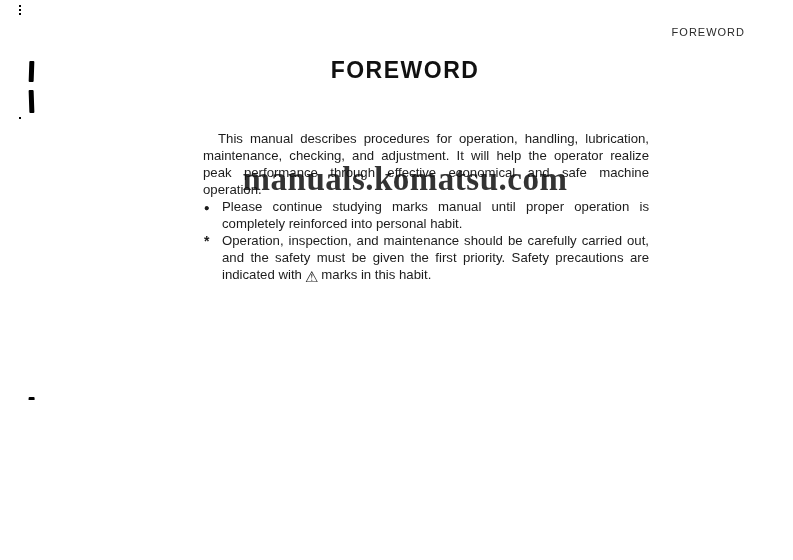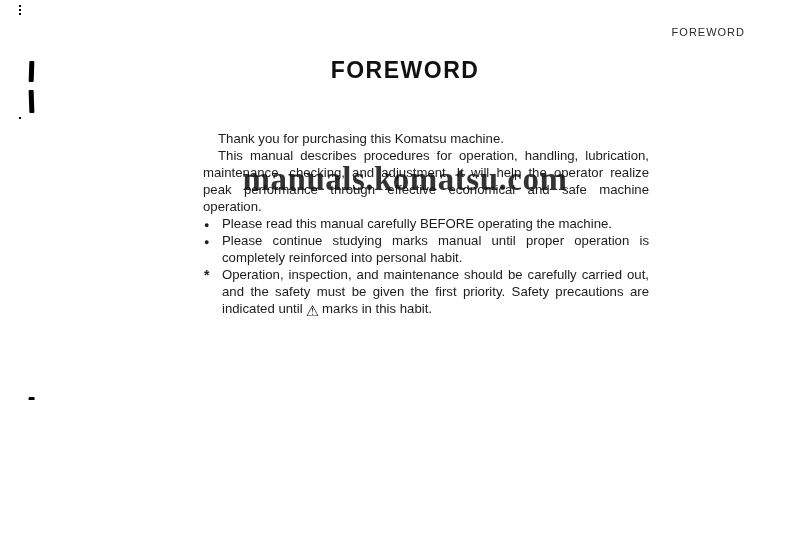--- a/index.html
+++ b/index.html
@@ -69,36 +69,34 @@
 </head>
 <body>
 
 <div class="page">
 
   <div class="corner-header">FOREWORD</div>
 
   <h1 class="title">FOREWORD</h1>
 
   <div class="body">
-    <p class="para">Thank you for purchasing this Komatsu machine.</p>
     <p class="para">This manual describes procedures for operation, handling, lubrication, maintenance, checking, and adjustment. It will help the operator realize peak performance through effective economical and safe machine operation.</p>
 
     <div class="bullet">
       <span class="marker dot">●</span>
-      <span>Please read this manual carefully BEFORE operating the machine.</span>
     </div>
 
     <div class="bullet">
       <span class="marker dot">●</span>
       <span>Please continue studying marks manual until proper operation is completely reinforced into personal habit.</span>
     </div>
 
     <div class="bullet">
       <span class="marker star">*</span>
-      <span><span>Operation, inspection, and maintenance should be carefully carried out, and the safety must be given the first priority. Safety precautions are indicated until</span><span class="warn">⚠</span><span>marks in this habit.</span></span>
+      <span><span>Operation, inspection, and maintenance should be carefully carried out, and the safety must be given the first priority. Safety precautions are indicated with</span><span class="warn">⚠</span><span>marks in this habit.</span></span>
     </div>
   </div>
 
   <div class="watermark">manuals.komatsu.com</div>
 
   <div class="artifact a-dot" style="left:19px;top:5px;"></div>
   <div class="artifact a-dot" style="left:19px;top:9px;"></div>
   <div class="artifact a-dot" style="left:19px;top:13px;"></div>
   <div class="artifact a-dot" style="left:19px;top:117px;"></div>
   <div class="artifact a-bar1"></div>

